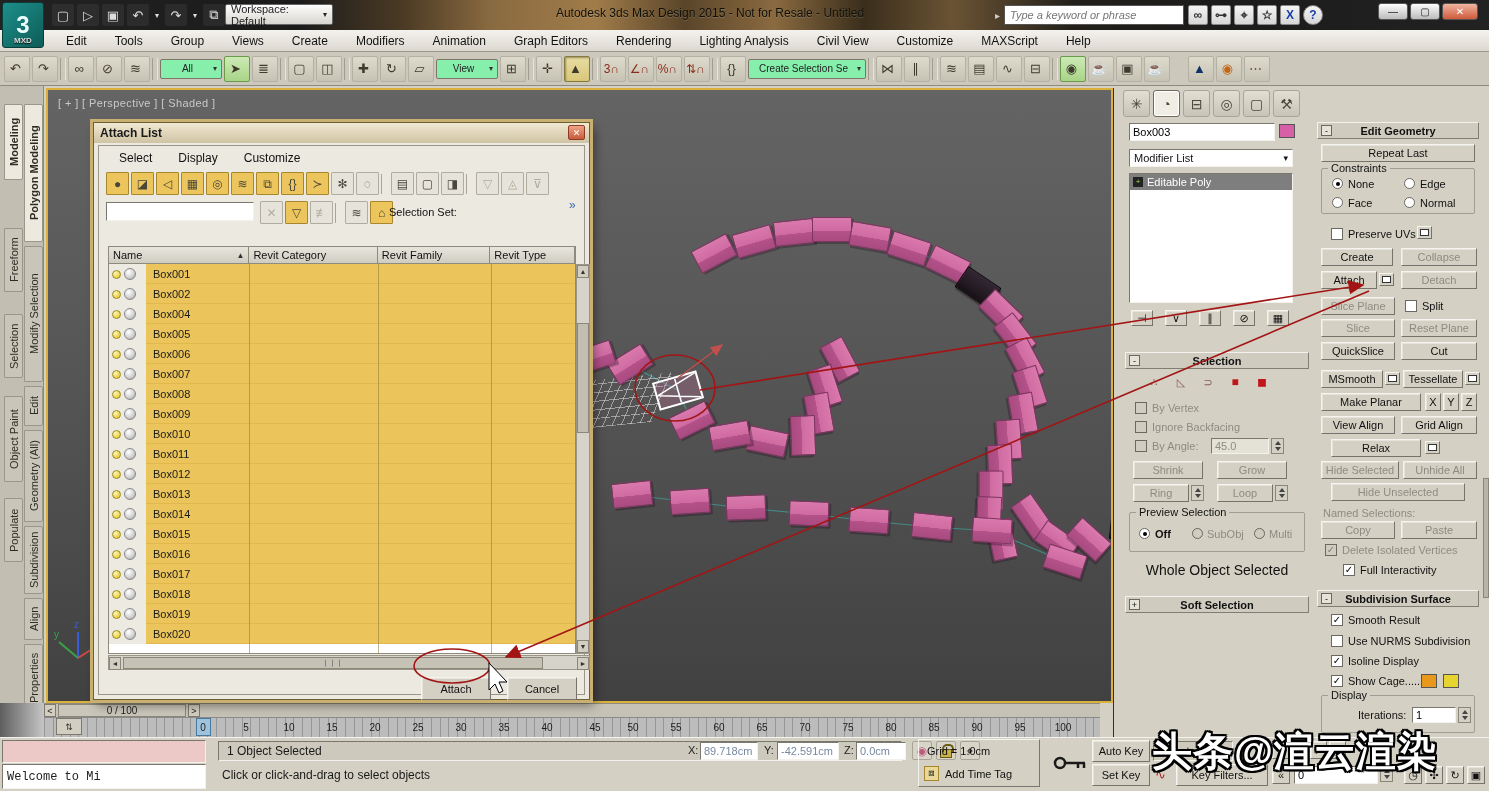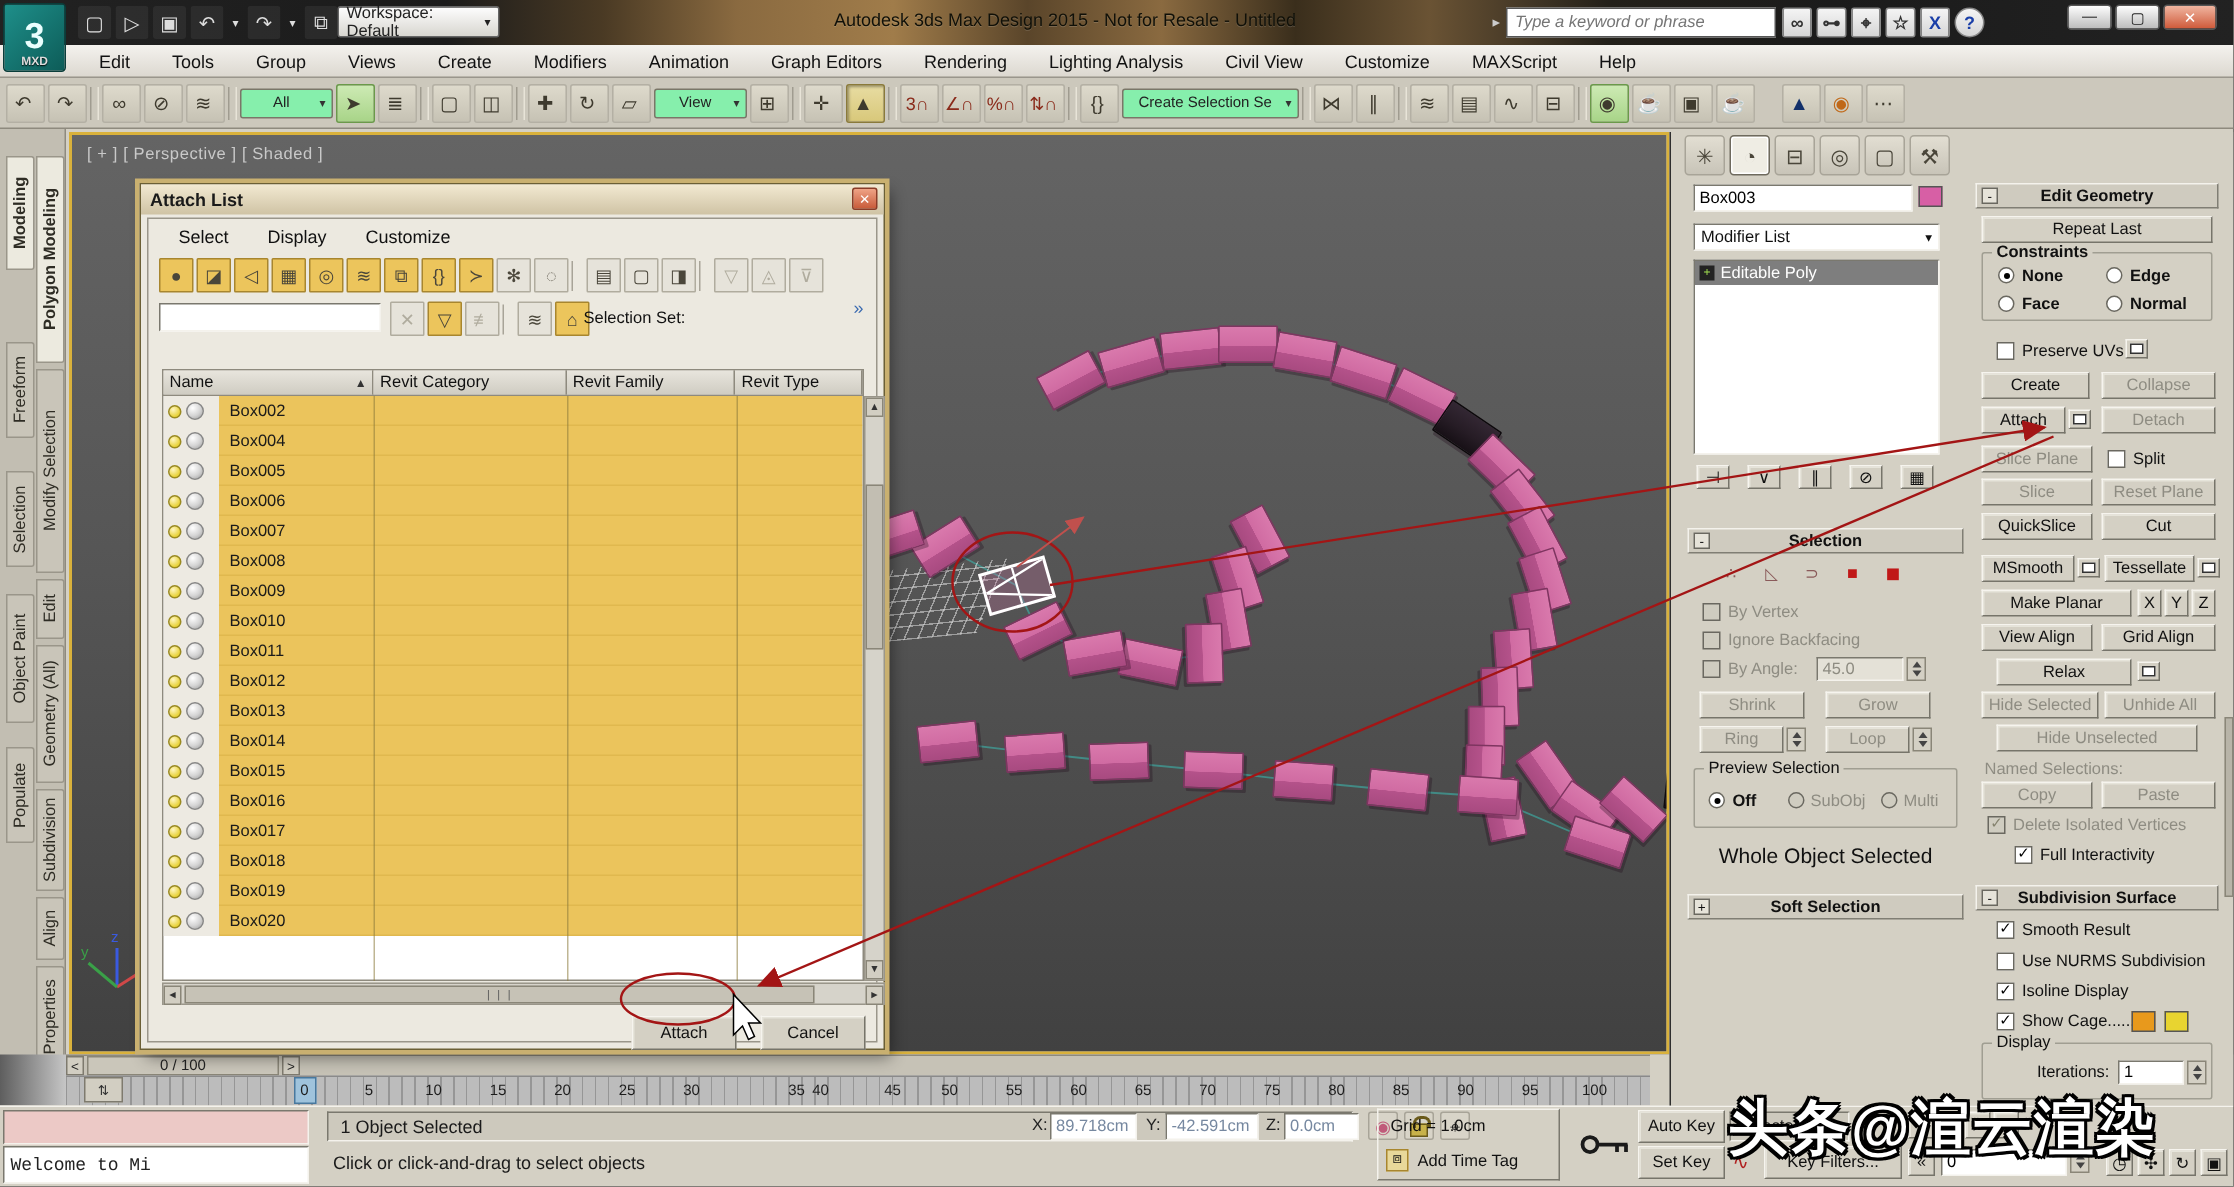--- a/index.html
+++ b/index.html
@@ -594,21 +594,21 @@
   <div class="a" id="minicurve">⇅</div>
   <div>
 
   <span class="rnum" style="left: 203px; position: absolute;">0</span>
       <span class="rnum" style="left: 246px; position: absolute;">5</span>
       <span class="rnum" style="left: 289px; position: absolute;">10</span>
       <span class="rnum" style="left: 332px; position: absolute;">15</span>
       <span class="rnum" style="left: 375px; position: absolute;">20</span>
       <span class="rnum" style="left: 418px; position: absolute;">25</span>
       <span class="rnum" style="left: 461px; position: absolute;">30</span>
-      <span class="rnum" style="left: 504px; position: absolute; margin-left: 27px;">35</span>
+      <span class="rnum" style="left: 504px; position: absolute;">35</span>
       <span class="rnum" style="left: 547px; position: absolute;">40</span>
       <span class="rnum" style="left: 595px; position: absolute;">45</span>
       <span class="rnum" style="left: 633px; position: absolute;">50</span>
       <span class="rnum" style="left: 676px; position: absolute;">55</span>
       <span class="rnum" style="left: 719px; position: absolute;">60</span>
       <span class="rnum" style="left: 762px; position: absolute;">65</span>
       <span class="rnum" style="left: 805px; position: absolute;">70</span>
       <span class="rnum" style="left: 848px; position: absolute;">75</span>
       <span class="rnum" style="left: 891px; position: absolute;">80</span>
       <span class="rnum" style="left: 934px; position: absolute;">85</span>
@@ -749,21 +749,21 @@
     <div class="roh" style="left:11px;top:508px;width:184px;">
       <span class="pm">+</span>
         <span>Soft Selection</span>
     </div>
 
     <div class="roh" style="left:203px;top:34px;width:162px;">
       <span class="pm">-</span>
         <span>Edit Geometry</span>
     </div>
     <div class="a btn" style="left:207px;top:56px;width:154px;height:18px;">Repeat Last</div>
-    <div class="grp" style="left:207px;top:80px;width:154px;height:46px;font-weight:bold;">
+    <div class="grp" style="left:207px;top:80px;width:154px;height:46px;">
       <span class="grplab">Constraints</span>
       <span class="rd sel" style="left:10px;top:9px;"></span>
       <span class="lab" style="left:26px;top:9px;">None</span>
       <span class="rd" style="left:82px;top:9px;"></span>
       <span class="lab" style="left:98px;top:9px;">Edge</span>
       <span class="rd" style="left:10px;top:28px;"></span>
       <span class="lab" style="left:26px;top:28px;">Face</span>
       <span class="rd" style="left:82px;top:28px;"></span>
       <span class="lab" style="left:98px;top:28px;">Normal</span>
     </div>
@@ -893,20 +893,28 @@
           </span>
 
           <span class="dcol" style="width: 85px;">
             <span>Revit Type</span>
             <span class="sort"></span>
           </span>
         </div>
 
       <div class="a" id="dlg-list">
 
+          <div class="lrow">
+            <span class="yz"></span>
+            <span class="iconzone">
+              <span class="bulb"></span>
+              <span class="sph"></span>
+            </span>
+            <span class="rlab">Box001</span>
+          </div>
 
           <div class="lrow">
             <span class="yz"></span>
             <span class="iconzone">
               <span class="bulb"></span>
               <span class="sph"></span>
             </span>
             <span class="rlab">Box002</span>
           </div>
 

